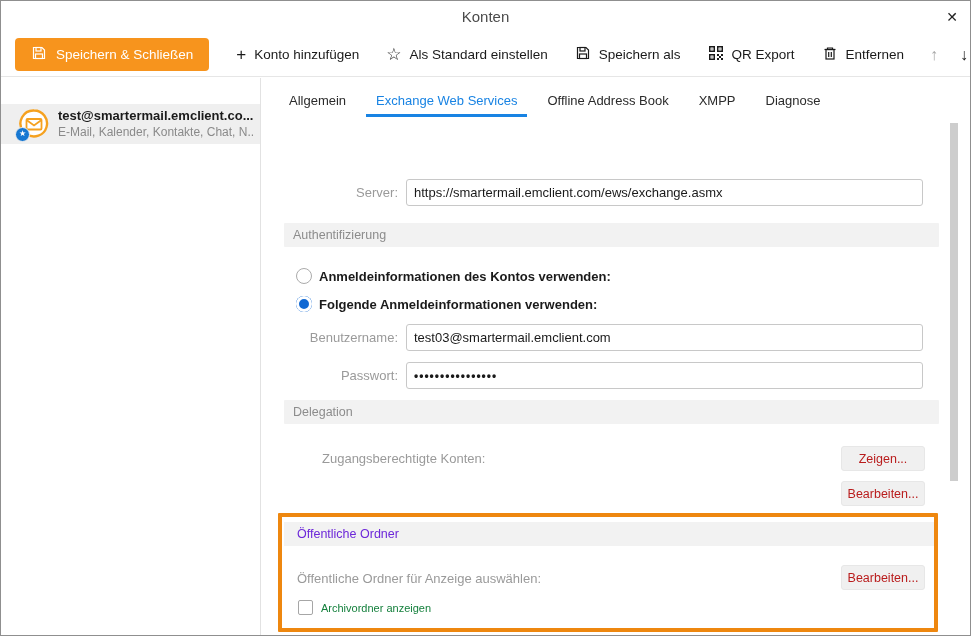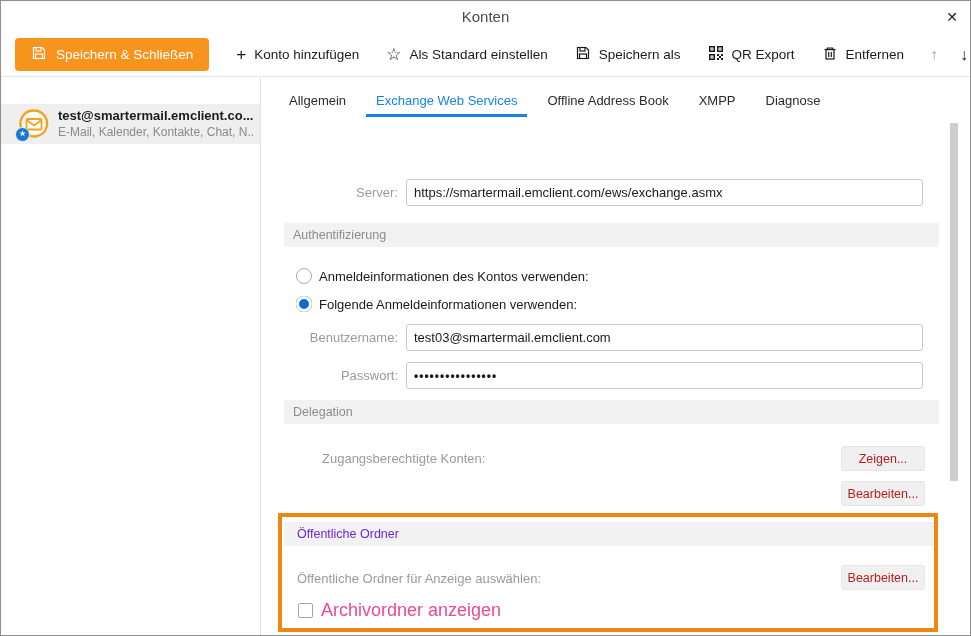--- a/index.html
+++ b/index.html
@@ -96,21 +96,21 @@
   }
   .radio.checked {
     border:none; background:var(--radioblue,#1269D3);
     box-shadow:inset 0 0 0 3px #fff, inset 0 0 0 16px var(--radioblue,#1269D3);
     position:relative;
   }
   .radio.checked::after {
     content:""; position:absolute; left:5px; top:5px; width:6px; height:6px;
     border-radius:50%; background:#fff; opacity:0;
   }
-  .radio-label { font-size:13px; color:#1a1a1a; }
+  .radio-label { font-size:13px; color:#1a1a1a;font-weight:bold; }
   .row-label { position:absolute; font-size:13px; color:#9a9a9a; white-space:nowrap;margin-left:38px; }
   .gray-btn {
     position:absolute; width:84px; height:25px;
     background:#f0f0f0; border:1px solid #e7e7e7; border-radius:3px;
     font-family:"Liberation Sans", sans-serif; font-size:12.5px; color:#b91c1c; cursor:pointer;
   }
   
   #highlight-rect {
     position:absolute; left:16px; top:435px; width:660px; height:119px;
     border:4px solid var(--hl,#EE870F); border-radius:1px;
@@ -118,21 +118,21 @@
   #pf-bar {
     position:absolute; left:2px; top:5px; width:650px; height:24px;
     background:#f2f2f2; color:#6d28d9; font-size:12.5px; line-height:24px; padding-left:13px;
   }
   #pf-row-label { position:absolute; left:15px; top:54px; font-size:13px; color:#9a9a9a; white-space:nowrap; }
   #pf-btn { left:559px; top:48px; }
   #pf-check-row { position:absolute; left:16px; top:83px; display:flex; align-items:center; gap:8px; cursor:pointer; }
   .checkbox {
     width:15px; height:15px; border:1px solid #a6a6a6; border-radius:2px; background:#fff; flex:0 0 15px;
   }
-  .checkbox-label { font-size:18px; color:#ec4899; }
+  .checkbox-label { font-size:11px; color:#15803d; }
 </style>
 </head>
 <body>
 
 <div id="win">
 
   <div id="titlebar">
     <div id="title">Konten</div>
     <div id="close">✕</div>
   </div>

